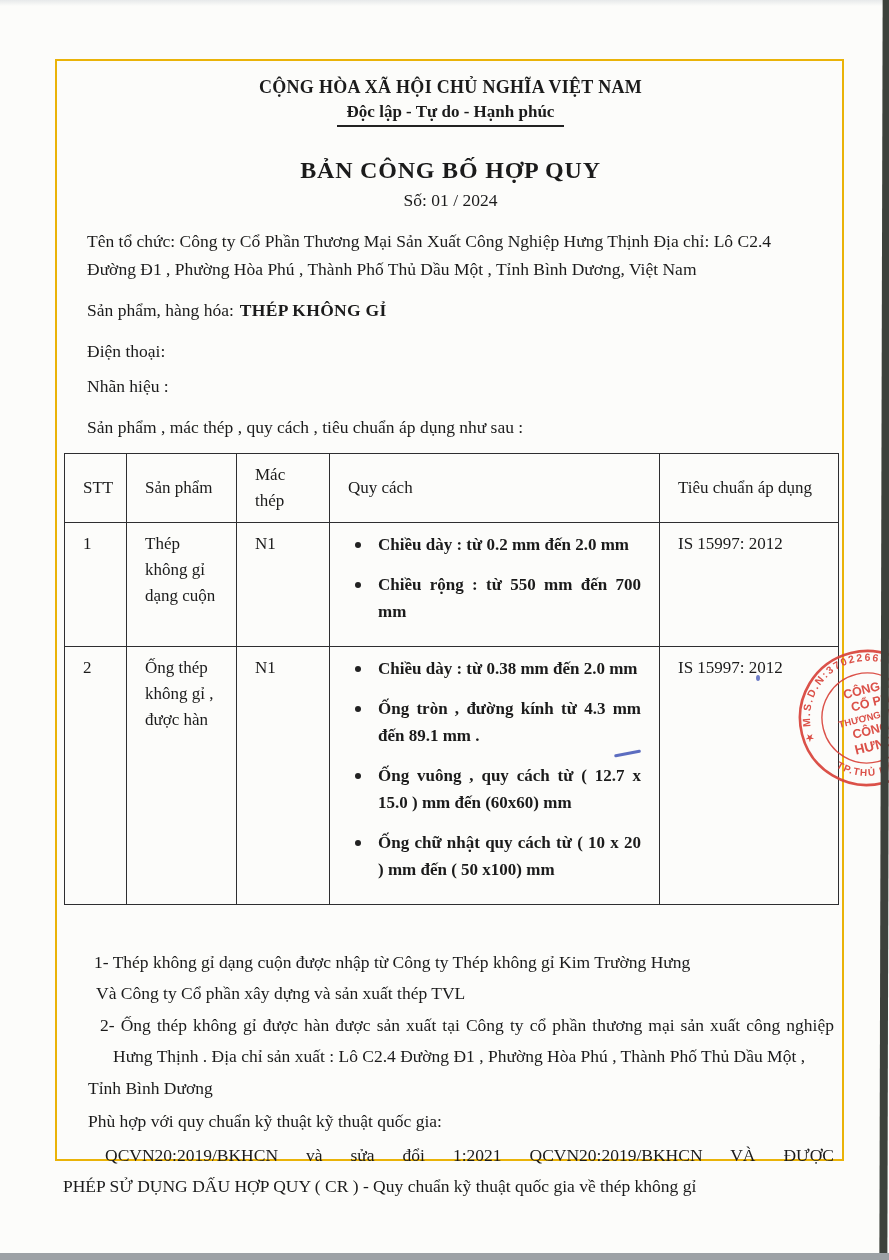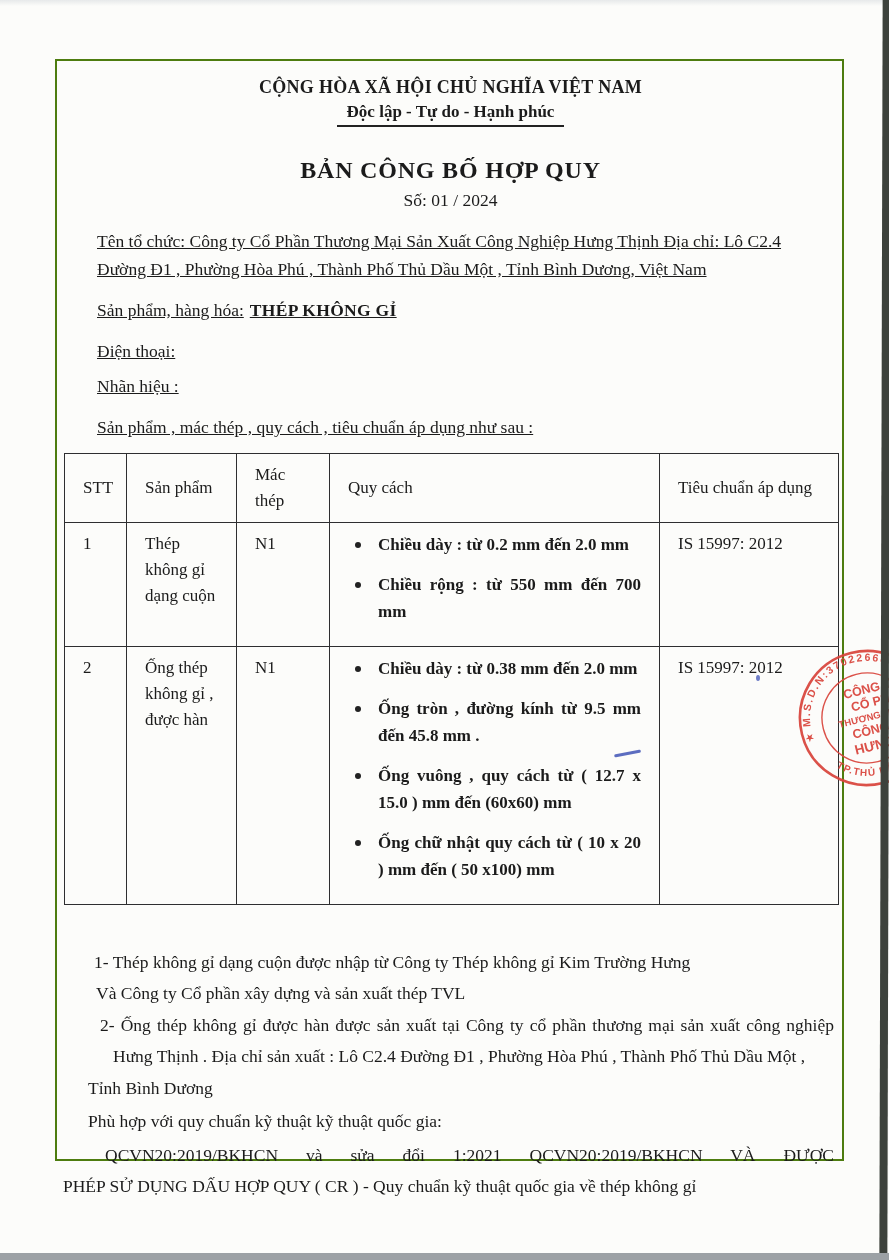--- a/index.html
+++ b/index.html
@@ -12,34 +12,34 @@
   }
   .top-edge { position:absolute; left:0; top:0; width:100%; height:6px;
     background:linear-gradient(#e7e9ea,rgba(255,255,255,0)); }
   .right-edge { position:absolute; right:0; top:0; width:8px; height:1256px;
     background:#3d423c; transform:skewX(-0.15deg); }
   .bottom-edge { position:absolute; left:0; bottom:0; width:100%; height:7px;
     background:#9ca1a5; }
 
   .frame {
     position:absolute; left:55px; top:59px; width:789px; height:1102px;
-    border:2px solid #4d7c0f; box-sizing:border-box;
+    border:2px solid #eab308; box-sizing:border-box;
     padding:10px 8px 0 28px;
   }
 
   .nat-title { text-align:center; font-weight:bold; font-size:18px;
     letter-spacing:.3px; margin:6px 18px 3px 0; }
   .motto-wrap { text-align:center; margin:0 18px 0 0; }
   .motto { display:inline-block; font-weight:bold; font-size:17px;
     padding:0 10px 3px; border-bottom:2.5px solid #222; }
   .doc-title { text-align:center; font-weight:bold; font-size:24px;
     letter-spacing:.8px; margin:30px 18px 6px 0; }
   .doc-number { text-align:center; font-size:17.5px; margin:0 18px 16px 0; }
 
-  .info p { margin:0 18px 7px 12px; line-height:28px;text-decoration:underline; }
+  .info p { margin:0 18px 7px 2px; line-height:28px; }
   .gap-top { margin-top:13px !important; }
   .product-value { font-weight:bold; margin-left:6px; letter-spacing:.3px; }
 
   table.spec {
     border-collapse:collapse; table-layout:fixed;
     width:774px; margin:12px 0 0 -21px;
     font-size:17px;
   }
   table.spec th, table.spec td {
     border:1.6px solid #2e2e30; vertical-align:top;
@@ -131,21 +131,21 @@
         </td>
         <td>IS 15997: 2012</td>
       </tr>
       <tr class="r2">
         <td class="cell-center">2</td>
         <td class="cell-justify">Ống thép không gỉ , được hàn</td>
         <td class="cell-center">N1</td>
         <td class="qc-cell">
           <ul class="specs">
             <li>Chiều dày : từ 0.38 mm đến 2.0 mm</li>
-            <li>Ống tròn , đường kính từ 9.5 mm đến 45.8 mm .</li>
+            <li>Ống tròn , đường kính từ 4.3 mm đến 89.1 mm .</li>
             <li>Ống vuông , quy cách từ ( 12.7 x 15.0 ) mm đến (60x60) mm</li>
             <li>Ống chữ nhật quy cách từ ( 10 x 20 ) mm đến ( 50 x100) mm</li>
           </ul>
         </td>
         <td>IS 15997: 2012</td>
       </tr>
     </tbody>
       </table>
 
     <div class="notes">

